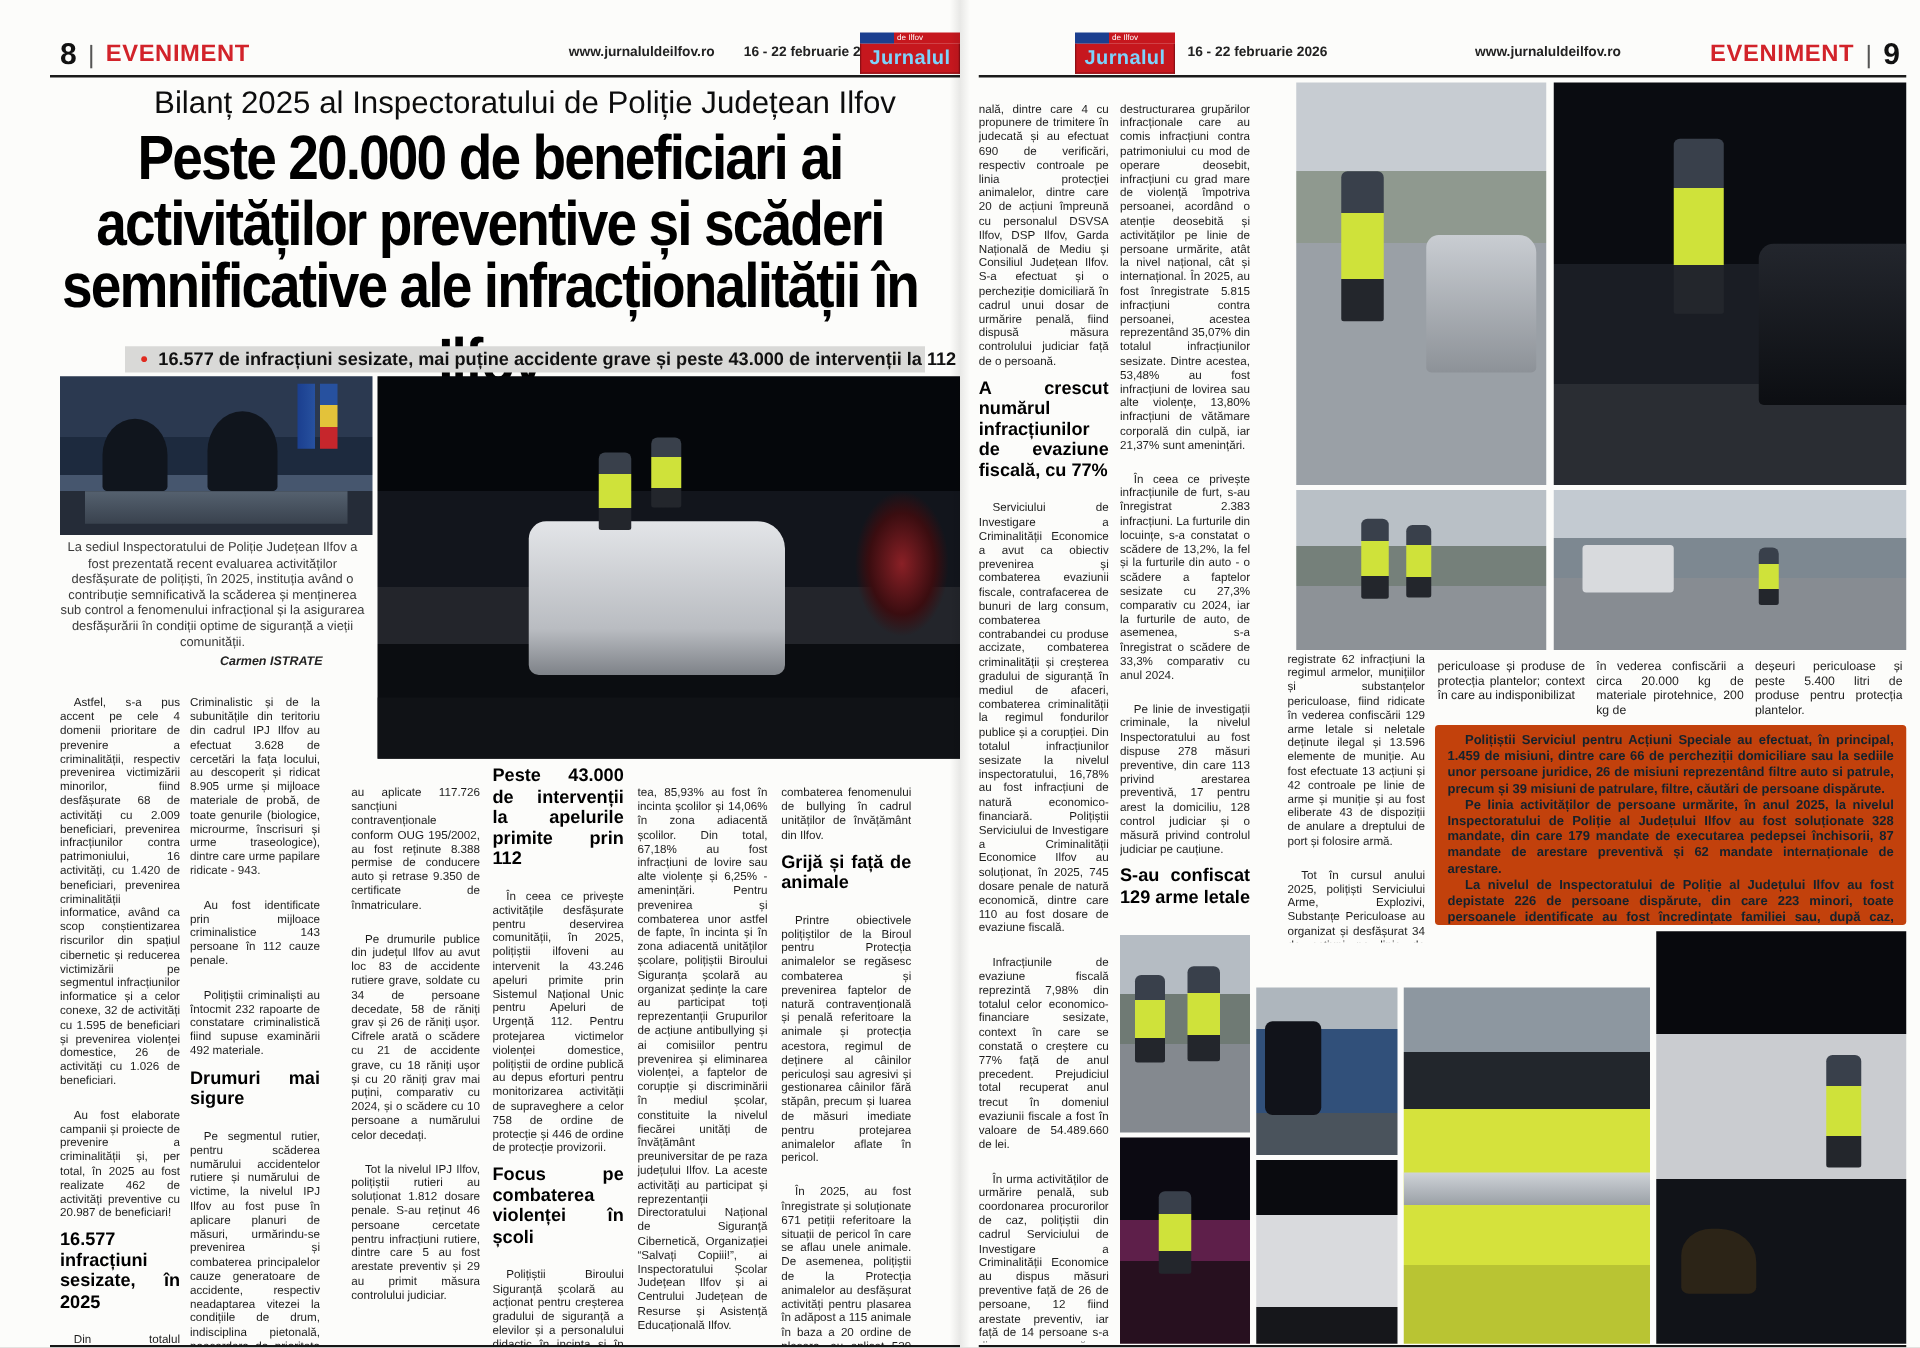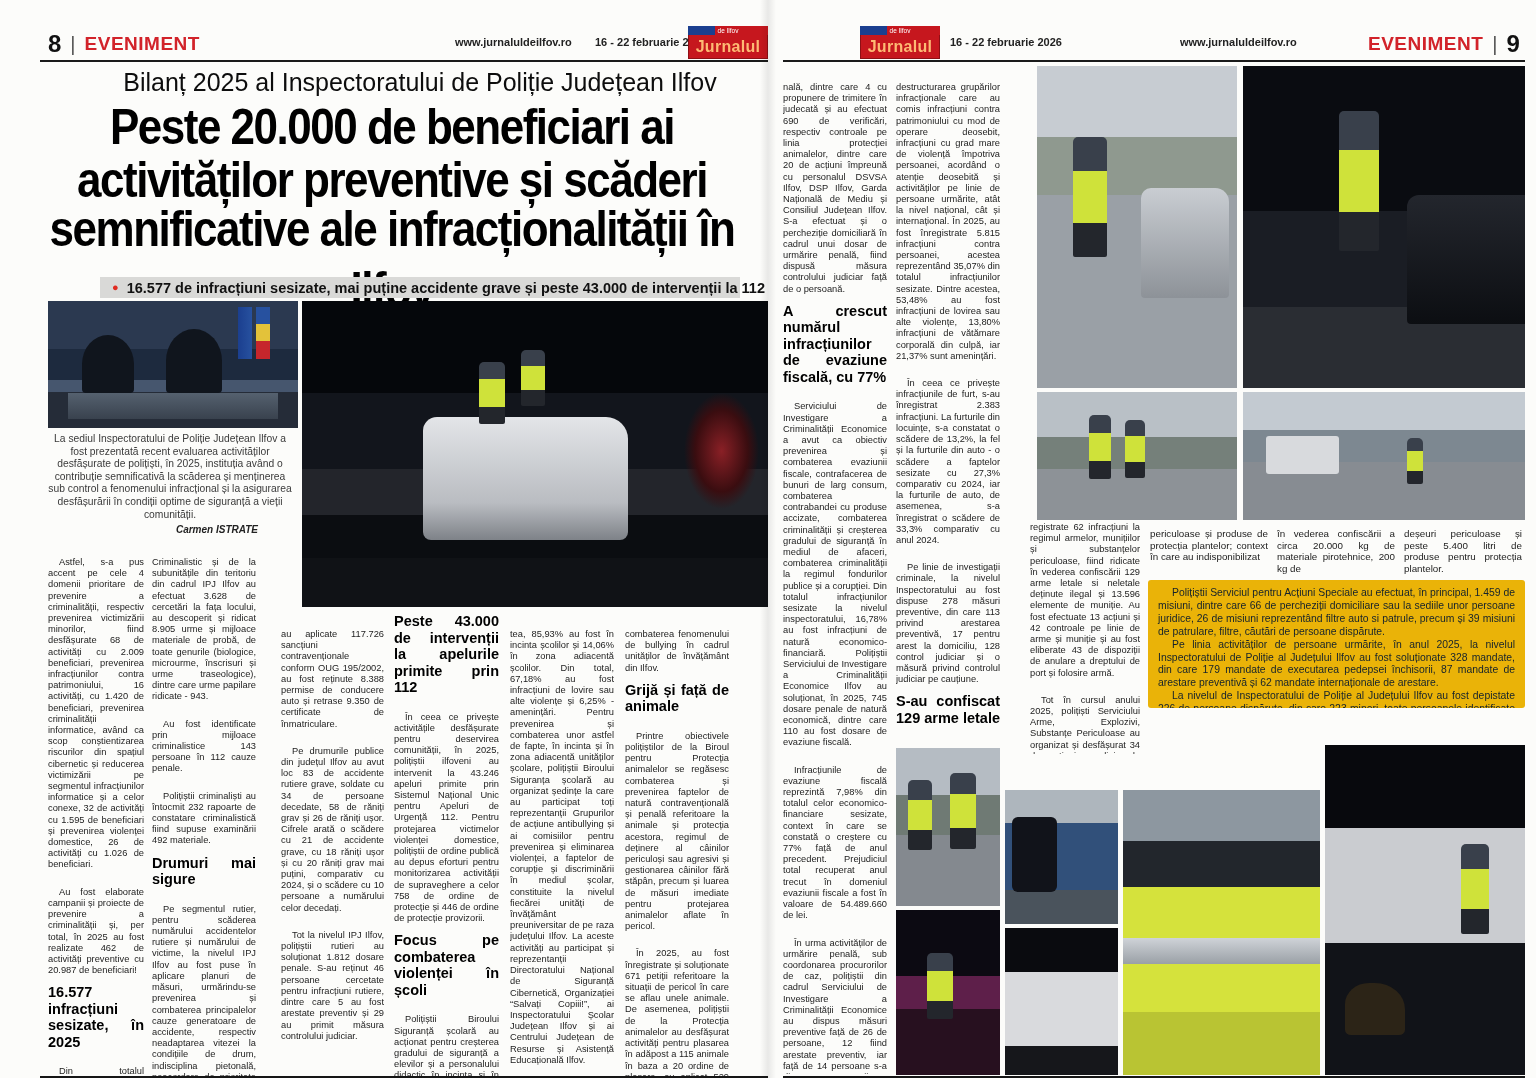--- a/index.html
+++ b/index.html
@@ -11,21 +11,21 @@
   .hdr{position:absolute;top:28px;height:32px;display:flex;align-items:center;}
   .pgnum{font-size:24px;font-weight:bold;color:#111;}
   .hdr-sep{font-size:20px;color:#555;margin:0 9px;font-weight:normal;}
   .section{font-size:19px;font-weight:bold;color:#d2232a;letter-spacing:.5px;}
   .hdr-url{position:absolute;top:36px;font-size:11px;font-weight:bold;color:#222;}
   .hdr-date{position:absolute;top:36px;font-size:11px;font-weight:bold;color:#222;}
   .hrule{position:absolute;height:2px;background:#1a1a1a;}
   .logo{position:absolute;width:80px;height:32px;top:26px;}
   .logo-top{height:9px;background:linear-gradient(90deg,#1b3f8f 0 34%,#c6171e 34% 100%);
             color:#fff;font-size:6.5px;line-height:9px;text-align:center;overflow:hidden;}
-  .logo-main{height:23px;background:#c6171e;color:#fdba74;font-weight:bold;font-size:16px;
+  .logo-main{height:23px;background:#c6171e;color:#7dd3fc;font-weight:bold;font-size:16px;
              line-height:23px;text-align:center;letter-spacing:.3px;border:1px solid #8e0f15;border-top:0;}
   
   .kicker{position:absolute;left:100px;top:68px;width:640px;text-align:center;
           font-size:25px;color:#0d0d0d;}
   .headline{position:absolute;left:30px;top:100px;width:724px;text-align:center;}
   .headline span{display:block;font-weight:bold;font-size:44px;line-height:53px;
                  letter-spacing:-1.5px;transform:scaleY(1.14);color:#000;}
   .deck{position:absolute;left:100px;top:277px;width:640px;height:21px;background:#d9d9d7;
         display:flex;align-items:center;gap:8px;padding:0 12px;box-sizing:border-box;}
   .deck .dot{color:#e02b20;font-size:11px;line-height:11px;}
@@ -35,23 +35,23 @@
        color:#1c1c1c;overflow:hidden;}
   .col p{margin:16px 0 1px;text-indent:11px;}
   .col p.cont{text-indent:0;}
   .col h4{font-size:14.5px;line-height:16.5px;margin:8px 0 4px;font-weight:bold;color:#000;}
   .caption{position:absolute;left:48px;top:433px;width:244px;font-size:10.3px;
            line-height:12.6px;color:#3a3a3a;text-align:center;}
   .byline{position:absolute;left:150px;top:524px;width:108px;text-align:right;
           font-size:10px;font-style:italic;font-weight:bold;color:#222;}
   .strip-p{position:absolute;top:528px;width:118px;font-size:9.8px;line-height:11.6px;
            text-align:justify;color:#1c1c1c;overflow:hidden;}
-  .infobox{position:absolute;left:1148px;top:580px;width:377px;height:128px;
-           background:#eab308;border-radius:3px;padding:7px 10px;box-sizing:border-box;
-           font-size:10.4px;line-height:12.9px;text-align:justify;color:#14222c;overflow:hidden;}
+  .infobox{position:absolute;left:1148px;top:580px;width:377px;height:160px;
+           background:#c2410c;border-radius:3px;padding:7px 10px;box-sizing:border-box;
+           font-size:10.4px;line-height:12.9px;text-align:justify;color:#14222c;overflow:hidden;font-weight:bold;}
   .infobox p{margin:0;text-indent:14px;}
   
   .ph{position:absolute;overflow:hidden;background:#555;}
   .ph>div{position:absolute;}
   .ph-press{background:linear-gradient(180deg,#2b3950 0 38%,#1d2a3e 38% 62%,#46566e 62% 72%,#252c38 72% 100%);}
   .flag{top:6px;width:14px;height:52px;}
   .f-b{background:linear-gradient(90deg,#1b3f8f,#27519f);}
   .fig{border-radius:50% 50% 4px 4px;background:#10151d;}
   .ph-night{background:linear-gradient(180deg,#05070b 0 30%,#12151c 30% 55%,#23252b 55% 70%,#0b0d11 70% 100%);}
   .car-white{left:26%;top:38%;width:44%;height:40%;background:linear-gradient(180deg,#e3e5e8,#b9bcc1 70%,#7e8288);border-radius:14px 22px 8px 8px;}

